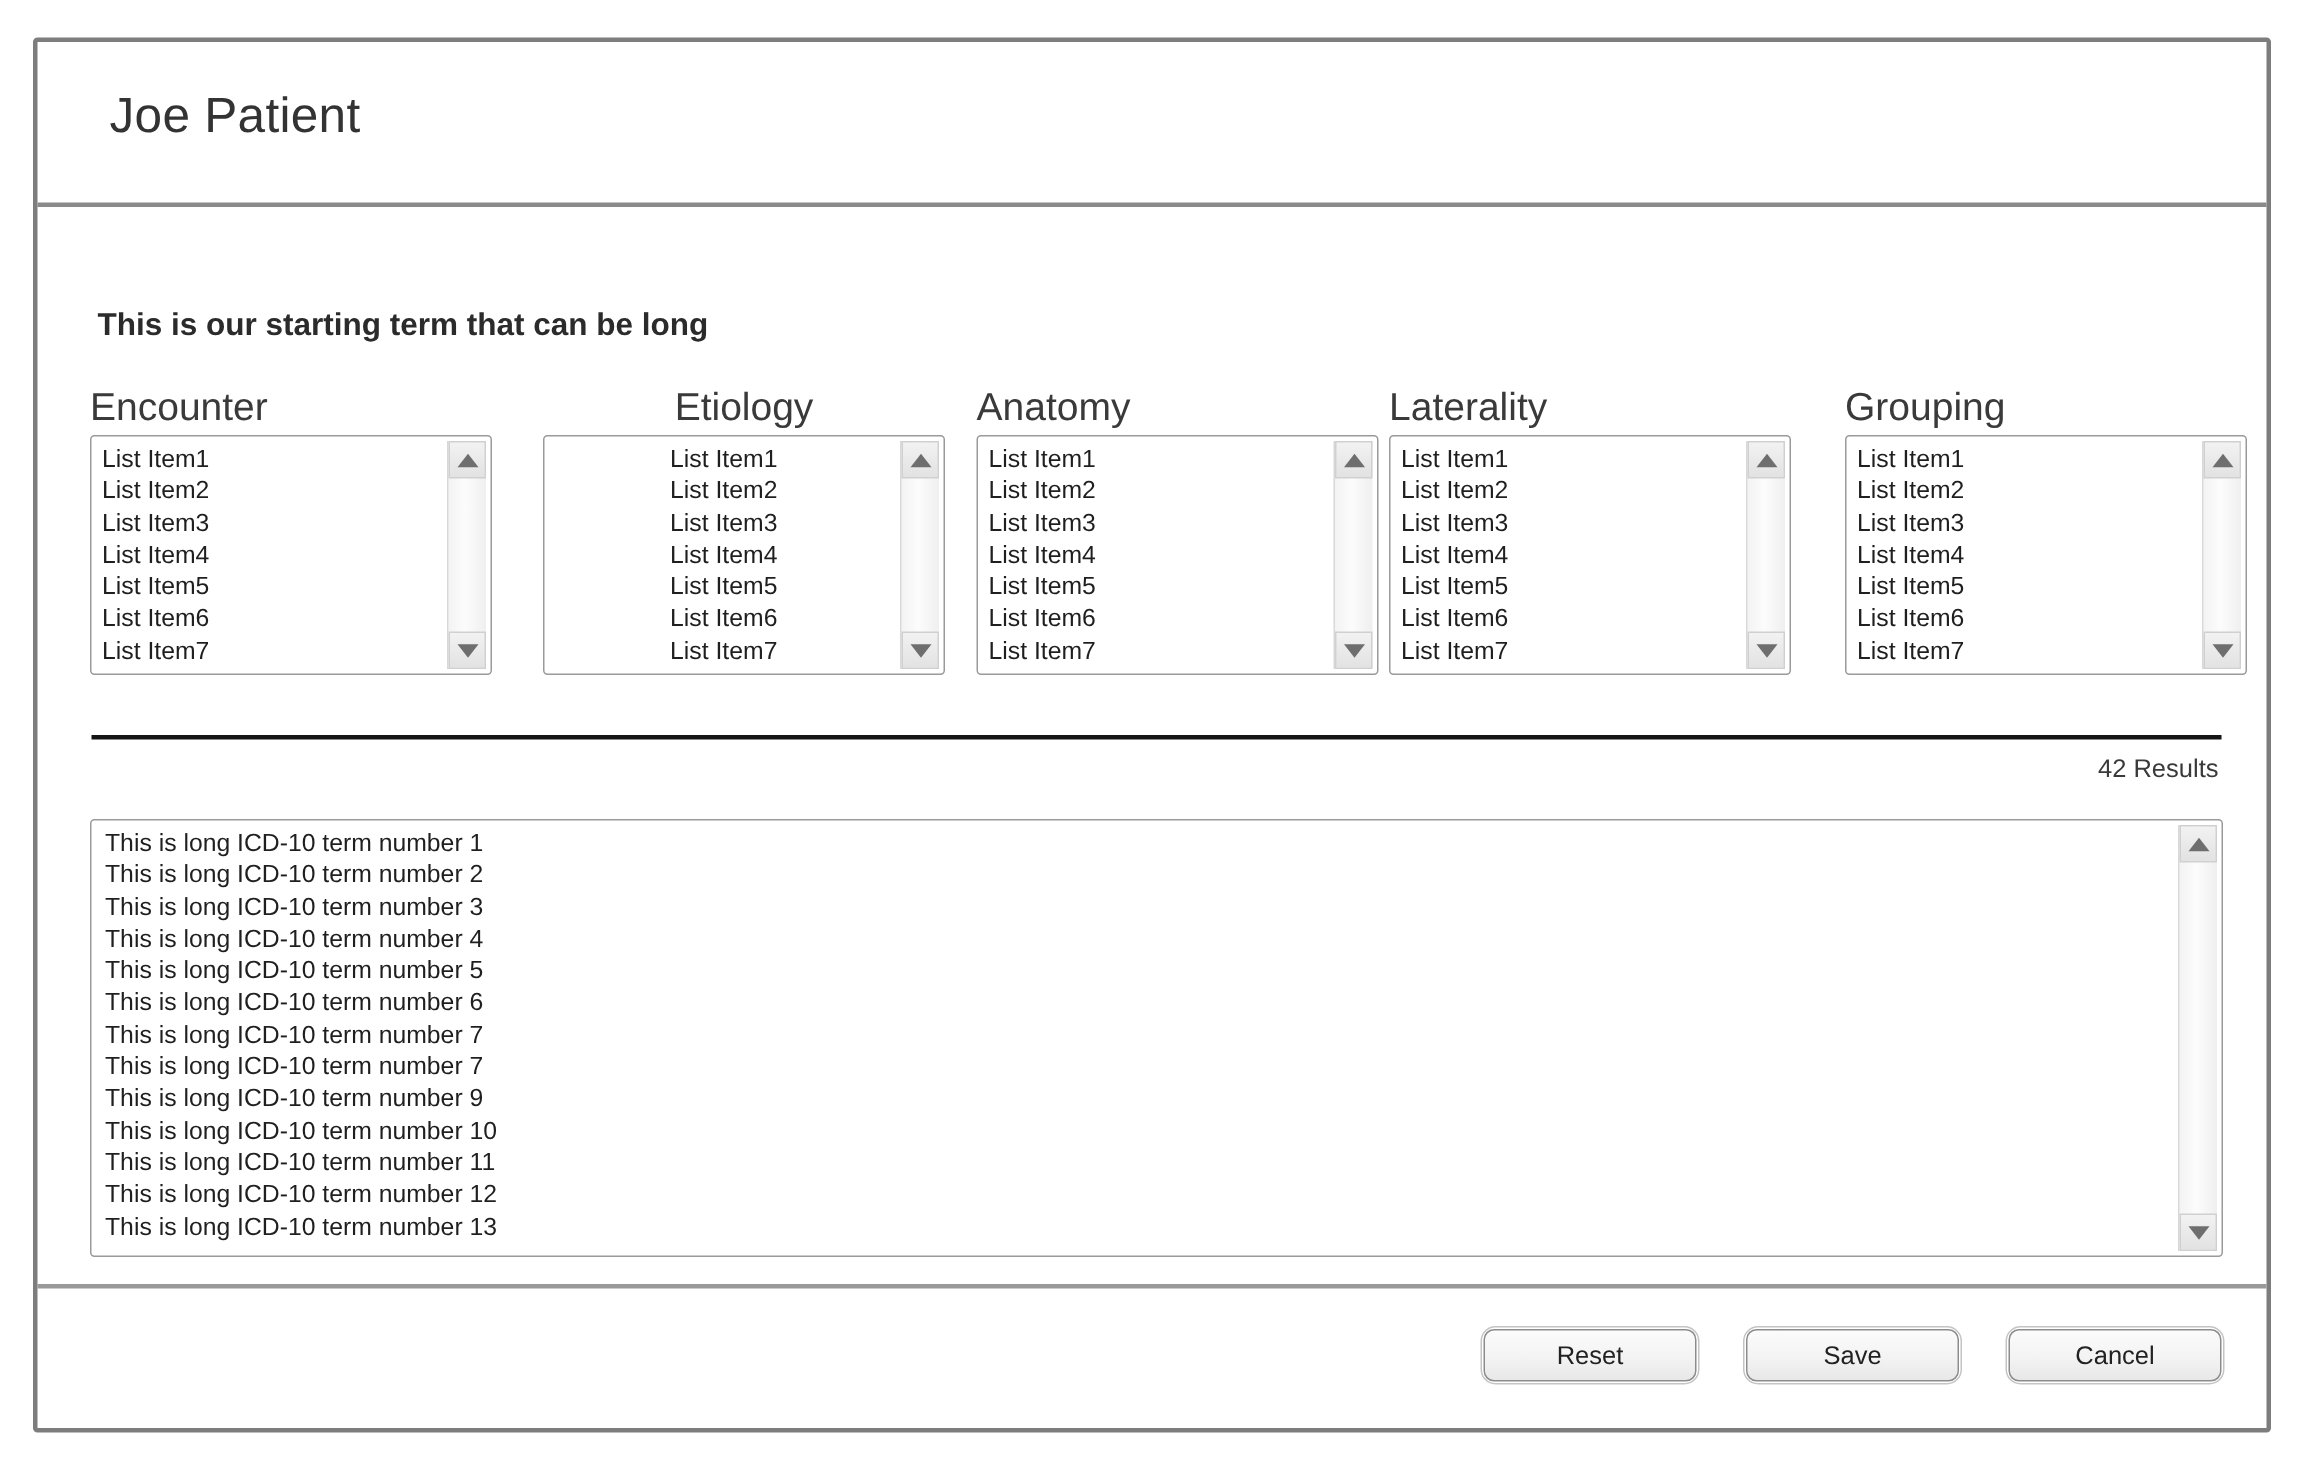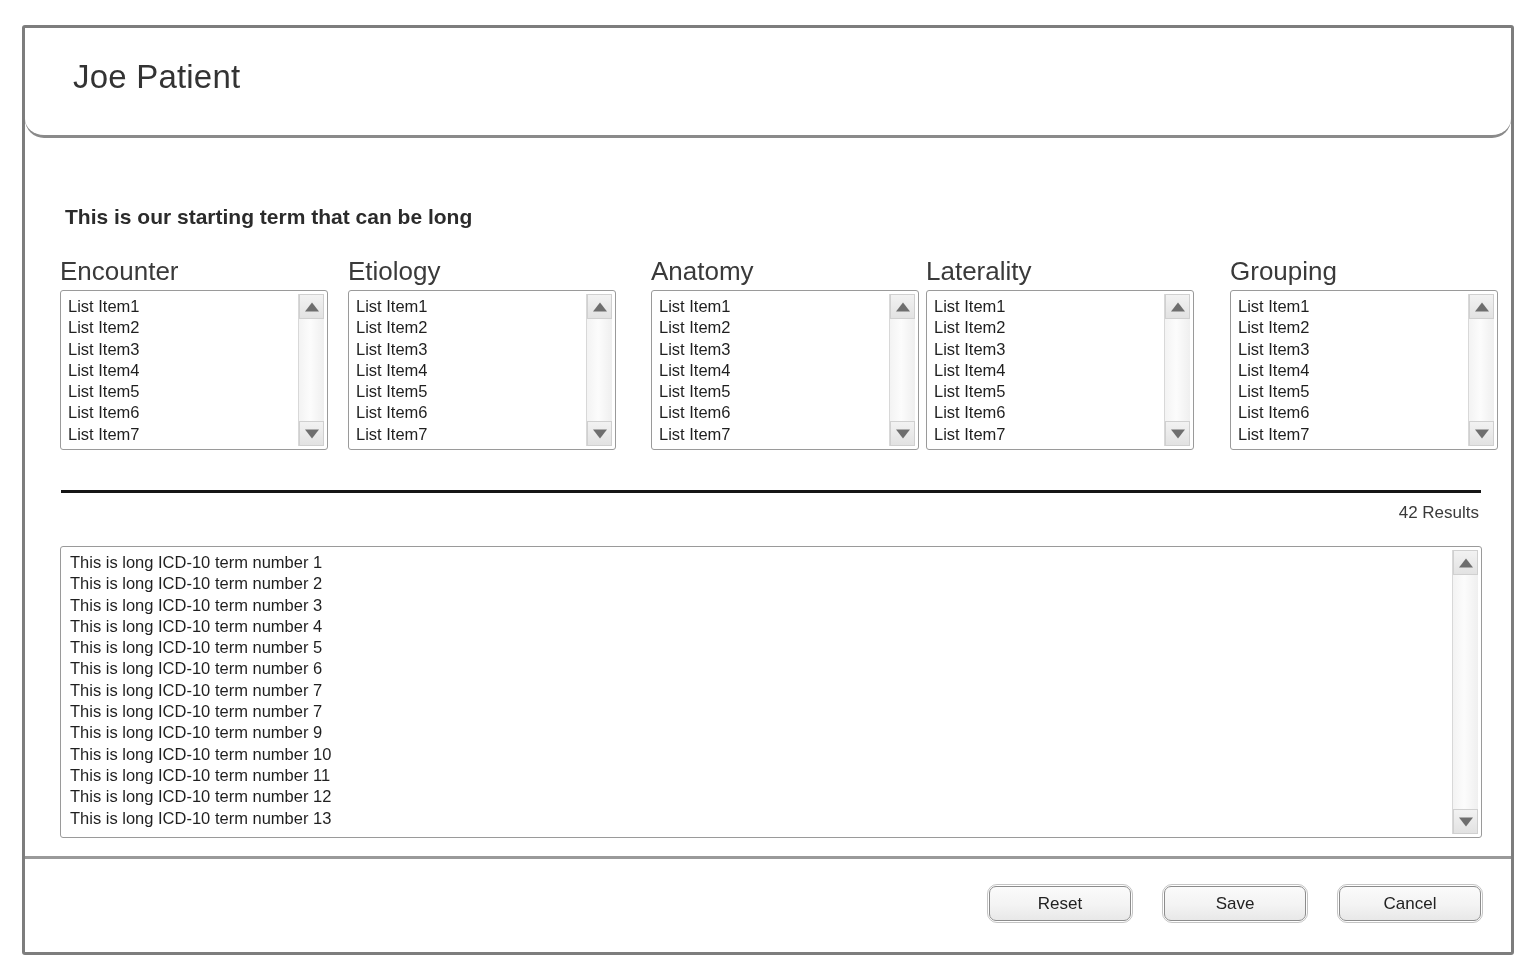--- a/index.html
+++ b/index.html
@@ -30,21 +30,20 @@
 
   
   #titlebar {
     position: absolute;
     left: 0;
     top: 0;
     right: 0;
     height: 110px;
     border-bottom: 3px solid #8a8a8a;
     box-sizing: border-box;
-    border-radius: 19px;
   }
   #patient-name {
     position: absolute;
     left: 48px;
     top: 30px;
     font-size: 33px;
     font-weight: 400;
     color: #333333;
     letter-spacing: 0.2px;
     white-space: nowrap;
@@ -69,21 +68,21 @@
     white-space: nowrap;
   }
 
   
   .facet-col {
     position: absolute;
     top: 118px;
     width: 268px;
   }
   .facet-col.c0 { left: 35px;   }
-  .facet-col.c1 { left: 323px;  }
+  .facet-col.c1 { left: 337px; text-align: center;  }
   .facet-col.c2 { left: 610px; margin-left: 16px;  }
   .facet-col.c3 { left: 901px;  }
   .facet-col.c4 { left: 1205px; }
 
   .facet-label {
     font-size: 26px;
     font-weight: 400;
     color: #3a3a3a;
     white-space: nowrap;
     line-height: 30px;

